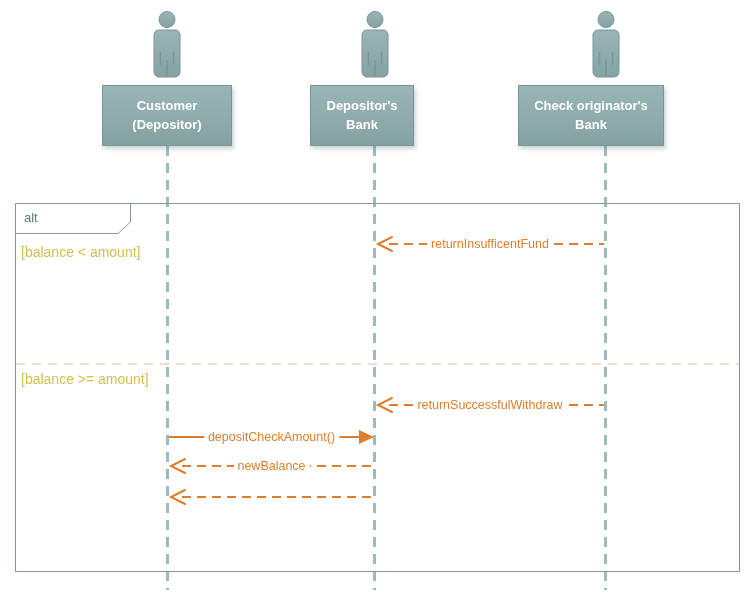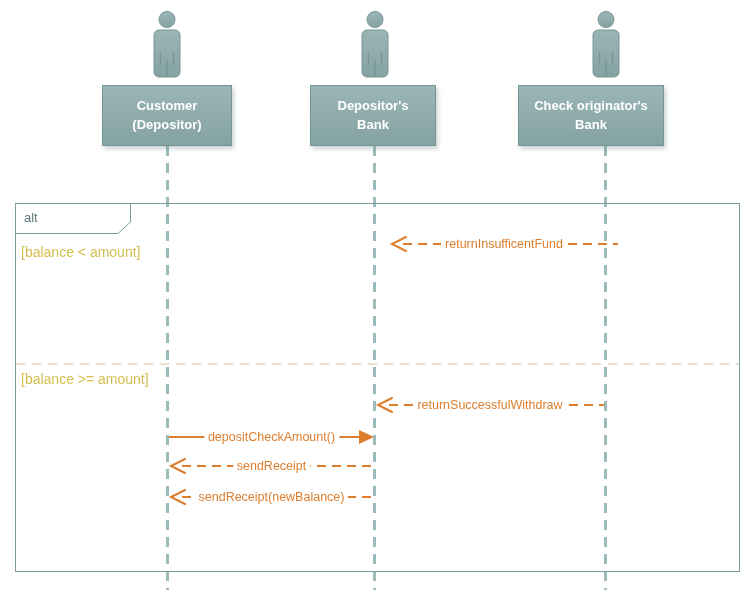--- a/index.html
+++ b/index.html
@@ -106,42 +106,42 @@
   </div>
 
   <div class="lifeline" style="left:166px"></div>
   <div class="lifeline" style="left:373px"></div>
   <div class="lifeline" style="left:604px"></div>
 
   <div class="pbox" style="left:102px;width:130px">
     <span>Customer
 (Depositor)</span>
   </div>
-  <div class="pbox" style="left:310px;width:126px">
+  <div class="pbox" style="left:310px;width:104px">
     <span>Depositor's
 Bank</span>
   </div>
   <div class="pbox" style="left:518px;width:146px">
     <span>Check originator's
 Bank</span>
   </div>
 
   <div class="frame">
     <svg class="alt-tab" viewBox="0 0 116 31">
       <path d="M0.5,0.5 L115.5,0.5 L115.5,19 L103,30.5 L0.5,30.5 Z" fill="#ffffff" style="stroke:var(--frame-border)" stroke-width="1"></path>
     </svg>
     <span class="alt-text">alt</span>
   </div>
 
   <span class="guard" style="top:244px">[balance &lt; amount]</span>
   <span class="guard" style="top:371px">[balance &gt;= amount]</span>
 
   <div class="divider"></div>
 
-  <div class="msg" style="left:389px;top:233px;width:230px">
+  <div class="msg" style="left:375px;top:233px;width:230px">
     <svg width="230" height="22">
       <line class="msg-line dash" x1="14" y1="11" x2="229" y2="11"></line>
       <path class="open-head" d="M17,4 L3,11 L17,18"></path>
     </svg>
     <span class="msg-label">returnInsufficentFund</span>
   </div>
 
 
   <div class="msg" style="left:168px;top:426px;width:207px">
     <svg width="207" height="22">
@@ -157,24 +157,23 @@
       <path class="open-head" d="M17,4 L3,11 L17,18"></path>
     </svg>
     <span class="msg-label">returnSuccessfulWithdraw</span>
   </div>
 
   <div class="msg" style="left:168px;top:455px;width:207px">
     <svg width="207" height="22">
       <line class="msg-line dash" x1="14" y1="11" x2="206" y2="11"></line>
       <path class="open-head" d="M17,4 L3,11 L17,18"></path>
     </svg>
-    <span class="msg-label">sendReceipt</span>
+    <span class="msg-label">newBalance</span>
   </div>
 
   <div class="msg" style="left:168px;top:486px;width:207px">
     <svg width="207" height="22">
       <line class="msg-line dash" x1="14" y1="11" x2="206" y2="11"></line>
       <path class="open-head" d="M17,4 L3,11 L17,18"></path>
     </svg>
-    <span class="msg-label">sendReceipt(newBalance)</span>
   </div>
 
 </div>
 
 </body></html>

